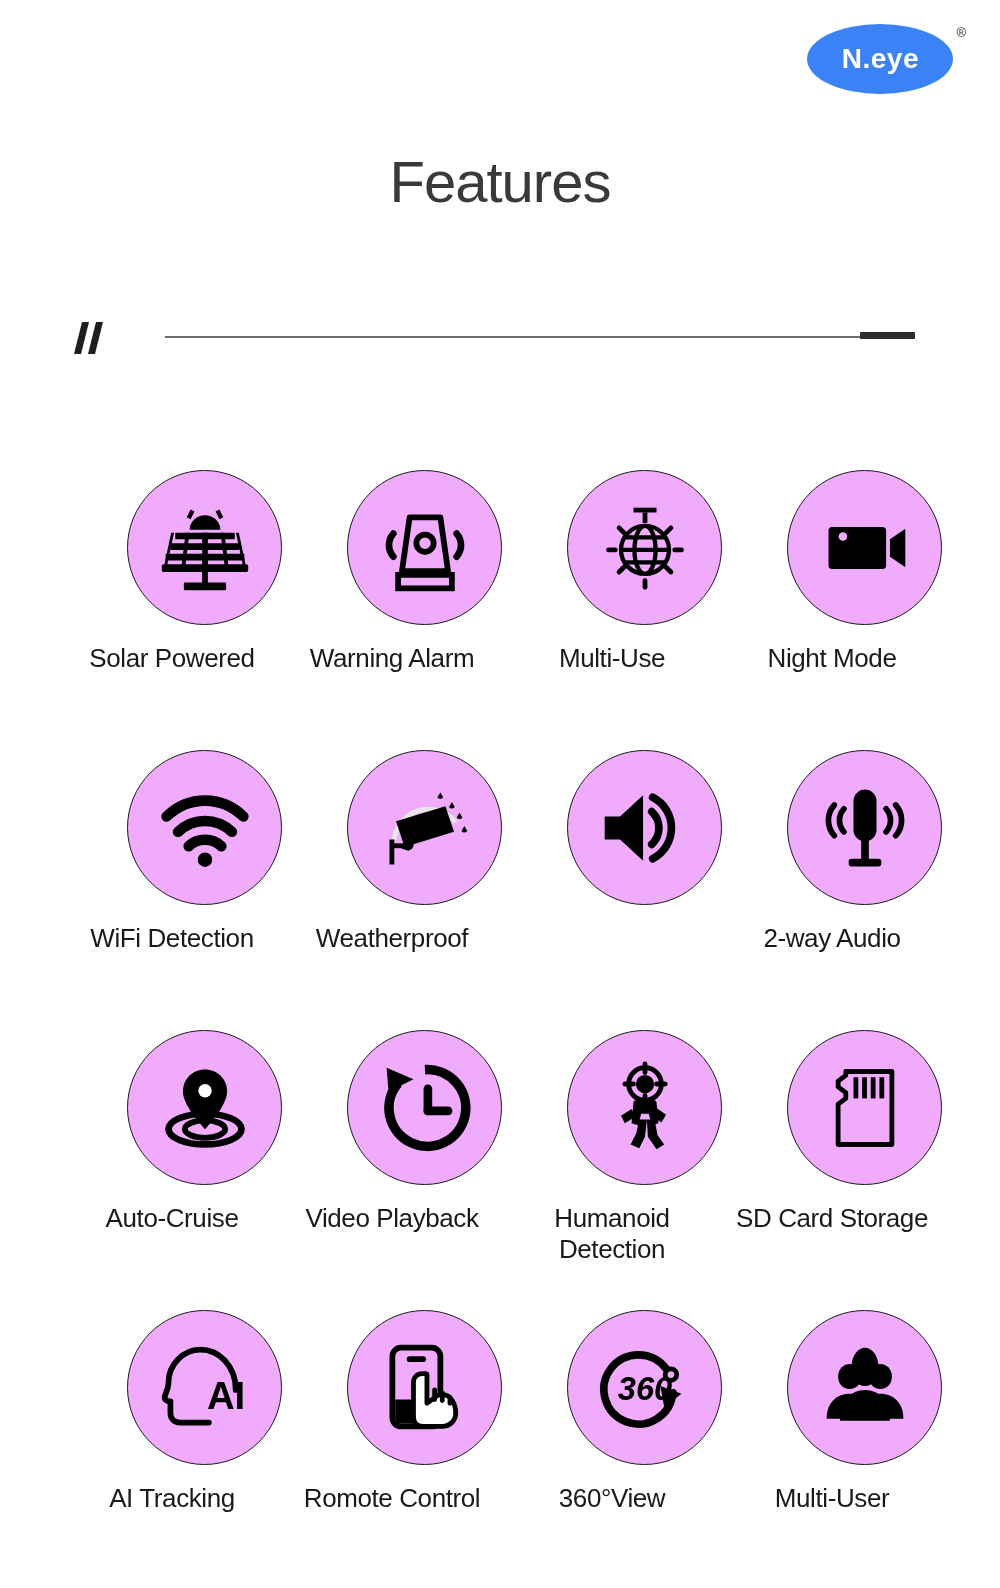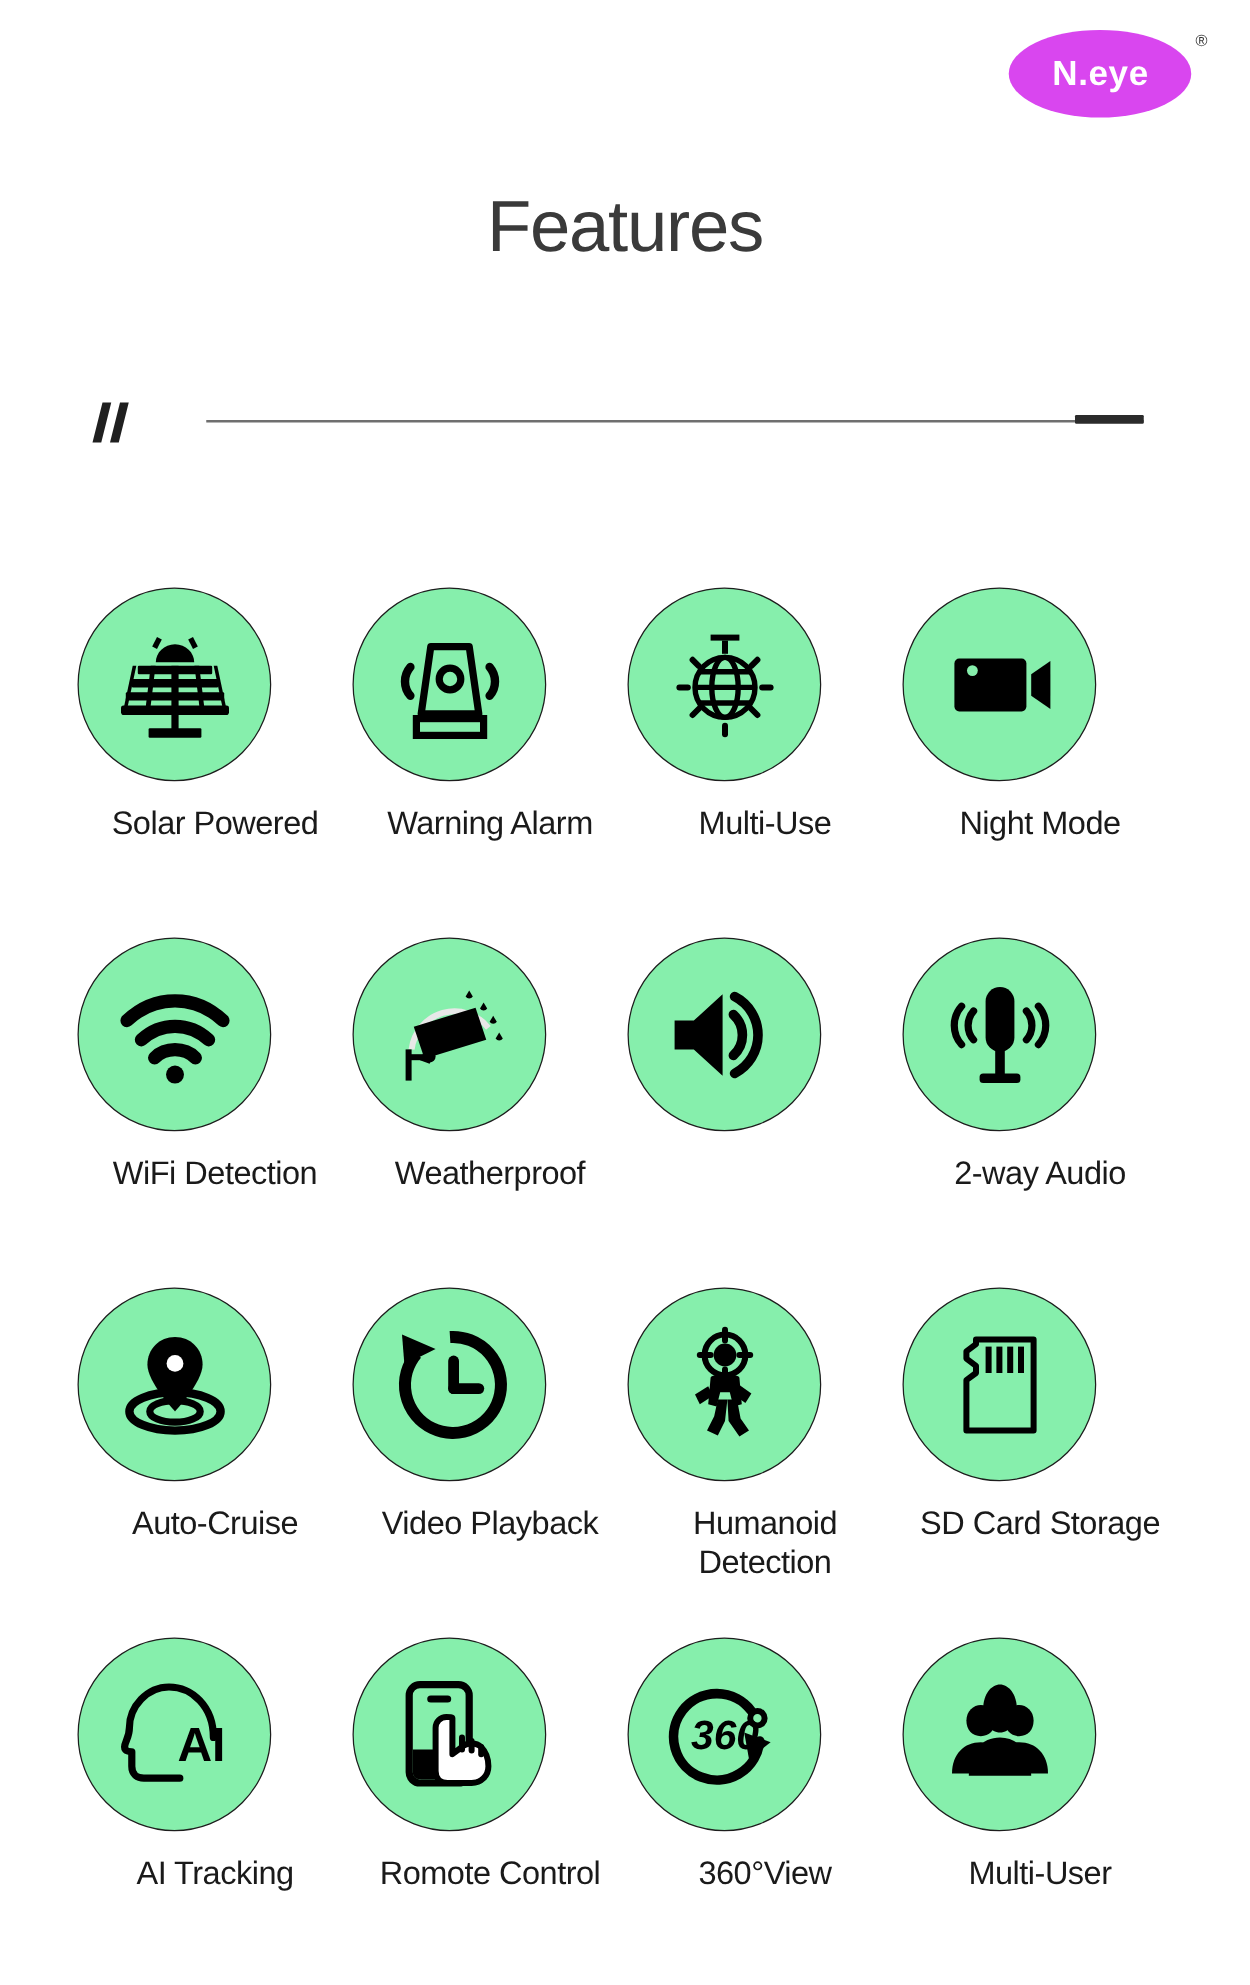--- a/index.html
+++ b/index.html
@@ -9,21 +9,21 @@
     font-family:"Liberation Sans", sans-serif;
     color:#1a1a1a;
     overflow:hidden;
   }
   .page { position:relative; width:1000px; height:1588px; background:#fff; }
 
   
   .brand { position:absolute; top:24px; right:34px; display:flex; align-items:flex-start; }
   .brand-ellipse {
     width:146px; height:70px; border-radius:50%;
-    background:#d946ef;
+    background:#3b82f6;
     display:flex; align-items:center; justify-content:center;
   }
   .brand-text {
     color:#ffffff; font-size:28px; font-weight:bold;
     letter-spacing:0.5px; line-height:1;
     font-family:"Liberation Sans", sans-serif;
   }
   .brand-reg { font-size:13px; color:#333; margin-left:3px; margin-top:2px; line-height:1; }
 
   
@@ -54,26 +54,26 @@
   }
 
   
   .grid {
     position:absolute; top:470px; left:62px;
     width:880px;
     display:grid;
     grid-template-columns:repeat(4, 1fr);
     grid-template-rows:repeat(4, 280px);
   }
-  .cell { display:flex; flex-direction:column; align-items:flex-start; }
+  .cell { display:flex; flex-direction:column; align-items:flex-end; }
   .badge {
     width:155px; height:155px; border-radius:50%;
     border:1.3px solid #1d1d1d;
     display:flex; align-items:center; justify-content:center;
-    background:#86efac;
+    background:#f0abfc;
   }
   .badge svg { display:block; }
   .label {
     margin-top:18px; width:100%; text-align:center;
     font-size:26px; line-height:1.18; color:#1a1a1a;
     font-family:"Liberation Sans", sans-serif;
     letter-spacing:-0.4px;
     white-space:pre-line;
   }
 </style>

